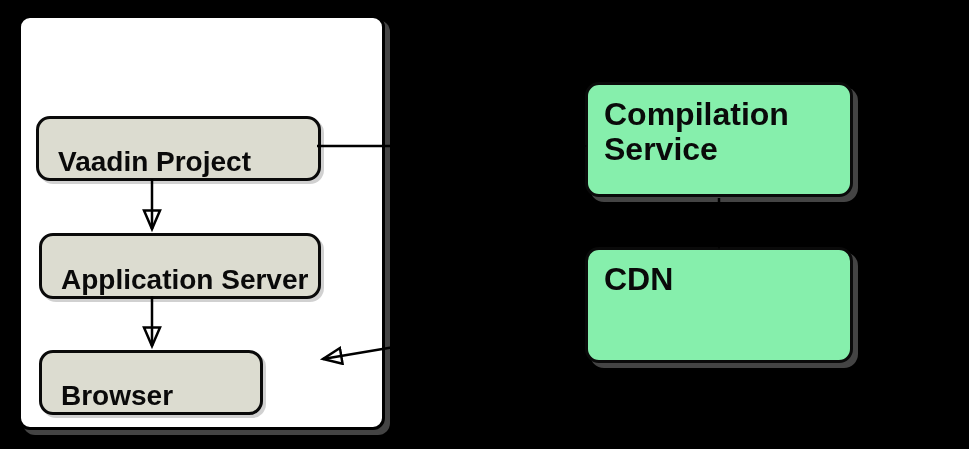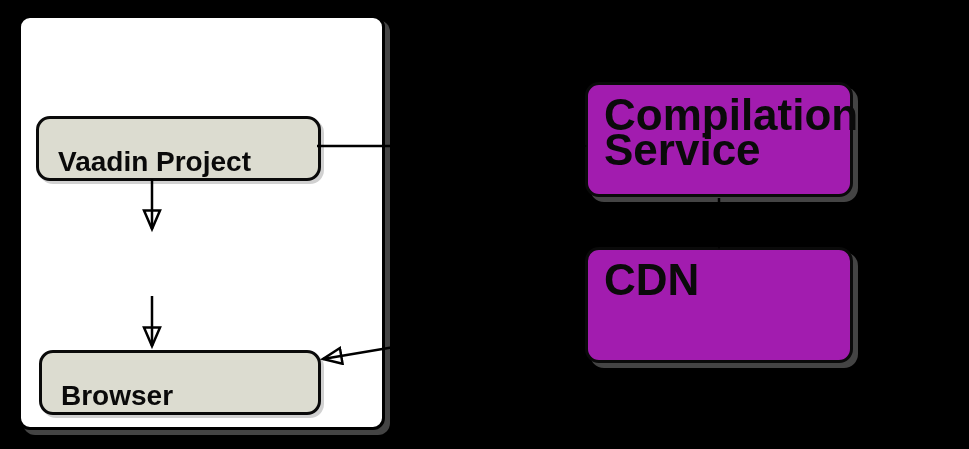--- a/index.html
+++ b/index.html
@@ -34,30 +34,30 @@
     border:3px solid #0a0a0a;
     border-radius:14px;
     box-sizing:border-box;
     display:flex;align-items:flex-end;
     padding-left:19px;
     font-size:28px;font-weight:bold;color:#0a0a0a;
     box-shadow:3px 3px 0 rgba(0,0,0,.18);
   }
   .node-vaadin{left:15px;top:98px;width:285px;height:65px;}
   .node-appserver{left:18px;top:215px;width:282px;height:66px;}
-  .node-browser{left:18px;top:332px;width:282px;height:65px;}
+  .node-browser{left:18px;top:332px;width:224px;height:65px;}
   
   .ext-node{
     position:absolute;
-    background:#a21caf;
+    background:#86efac;
     border:3px solid #0a0a0a;
     border-radius:14px;
     box-sizing:border-box;
     padding:12px 16px 0 16px;
-    font-size:44px;font-weight:bold;line-height:35px;color:#0a0a0a;
+    font-size:32px;font-weight:bold;line-height:35px;color:#0a0a0a;
     box-shadow:5px 5px 0 rgba(135,135,135,.5);
   }
   .ext-compilation{left:585px;top:82px;width:268px;height:115px;}
   .ext-cdn{left:585px;top:247px;width:268px;height:116px;}
   
   .edges{
     position:absolute;left:0;top:0;width:969px;height:449px;
     pointer-events:none;z-index:5;
   }
   .edges path,.edges line{stroke:#000;stroke-width:2.5;fill:none;}
@@ -66,20 +66,23 @@
 <body>
 
 <div class="canvas">
 
   <div class="group-box">
 
     <div class="node node-vaadin">
       <span>Vaadin Project</span>
     </div>
 
+    <div class="node node-appserver">
+      <span>Application Server</span>
+    </div>
 
     <div class="node node-browser">
       <span>Browser</span>
     </div>
   </div>
 
   <div class="ext-node ext-compilation">
     <span>Compilation Service</span>
   </div>
 

